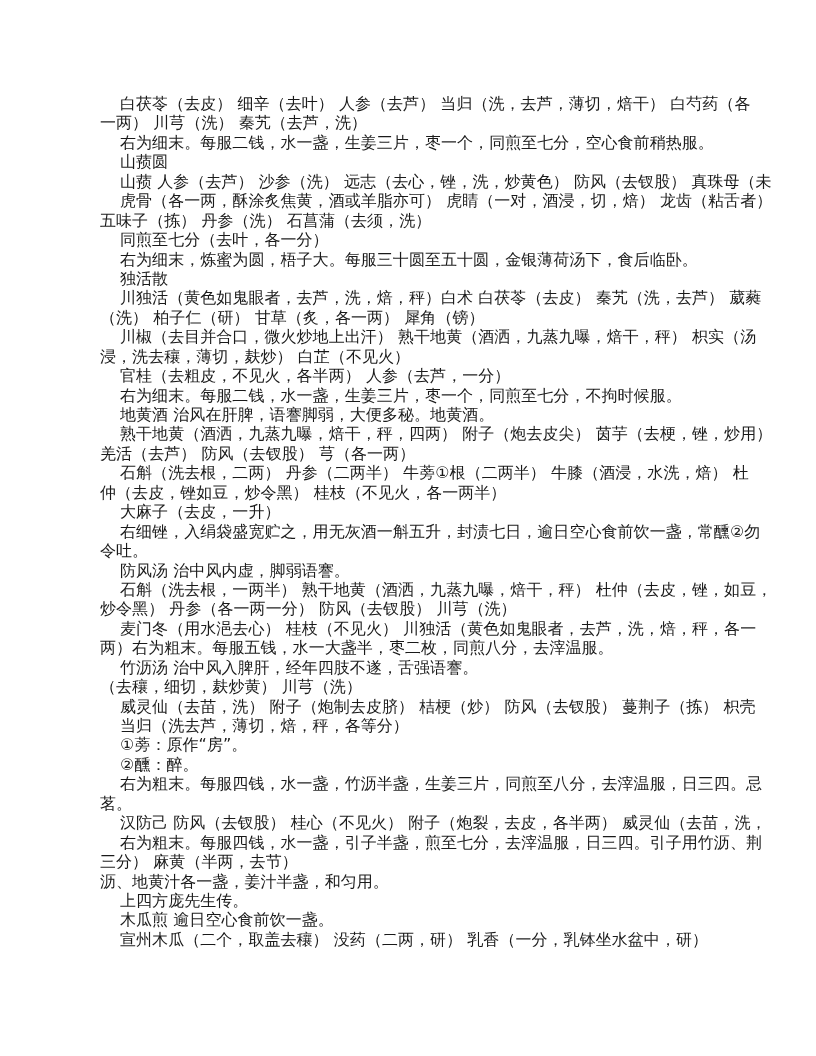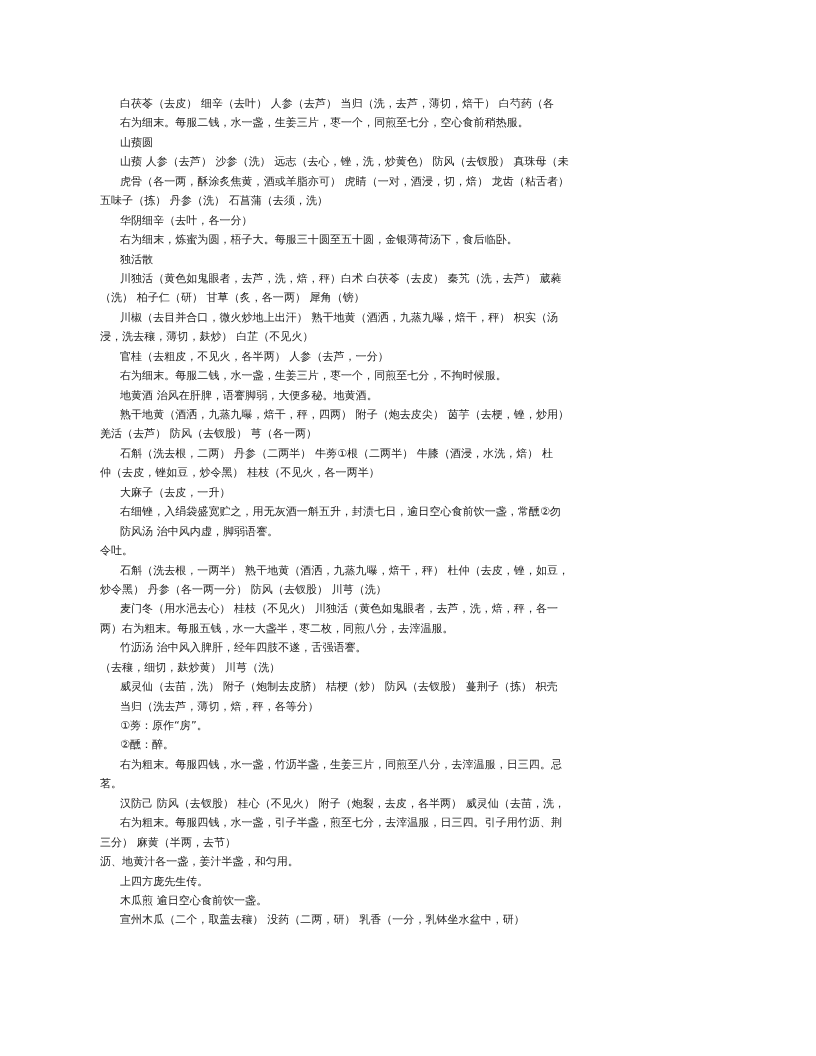--- a/index.html
+++ b/index.html
@@ -17,54 +17,55 @@
     }
     #page {
       position: absolute;
       left: 100px;
       top: 94px;
       width: 620px;
     }
     .line {
       height: 19.45px;
       line-height: 19.45px;
-      font-size: 11px;
+      font-size: 16px;
       white-space: nowrap;
       letter-spacing: 0.05px;
     }
     .indent { padding-left: 20px; }
   </style>
 </head>
 <body>
 
 <div id="page">
   <div class="line indent">白茯苓（去皮） 细辛（去叶） 人参（去芦） 当归（洗，去芦，薄切，焙干） 白芍药（各</div>
+  <div class="line">一两） 川芎（洗） 秦艽（去芦，洗）</div>
   <div class="line indent">右为细末。每服二钱，水一盏，生姜三片，枣一个，同煎至七分，空心食前稍热服。</div>
   <div class="line indent">山蓣圆</div>
   <div class="line indent">山蓣 人参（去芦） 沙参（洗） 远志（去心，锉，洗，炒黄色） 防风（去钗股） 真珠母（未</div>
   <div class="line indent">虎骨（各一两，酥涂炙焦黄，酒或羊脂亦可） 虎睛（一对，酒浸，切，焙） 龙齿（粘舌者）</div>
   <div class="line">五味子（拣） 丹参（洗） 石菖蒲（去须，洗）</div>
-  <div class="line indent">华阴细辛（去叶，各一分）</div>
+  <div class="line indent">同煎至七分（去叶，各一分）</div>
   <div class="line indent">右为细末，炼蜜为圆，梧子大。每服三十圆至五十圆，金银薄荷汤下，食后临卧。</div>
   <div class="line indent">独活散</div>
   <div class="line indent">川独活（黄色如鬼眼者，去芦，洗，焙，秤）白术 白茯苓（去皮） 秦艽（洗，去芦） 葳蕤</div>
   <div class="line">（洗） 柏子仁（研） 甘草（炙，各一两） 犀角（镑）</div>
   <div class="line indent">川椒（去目并合口，微火炒地上出汗） 熟干地黄（酒洒，九蒸九曝，焙干，秤） 枳实（汤</div>
   <div class="line">浸，洗去穰，薄切，麸炒） 白芷（不见火）</div>
   <div class="line indent">官桂（去粗皮，不见火，各半两） 人参（去芦，一分）</div>
   <div class="line indent">右为细末。每服二钱，水一盏，生姜三片，枣一个，同煎至七分，不拘时候服。</div>
   <div class="line indent">地黄酒 治风在肝脾，语謇脚弱，大便多秘。地黄酒。</div>
   <div class="line indent">熟干地黄（酒洒，九蒸九曝，焙干，秤，四两） 附子（炮去皮尖） 茵芋（去梗，锉，炒用）</div>
   <div class="line">羌活（去芦） 防风（去钗股） 芎（各一两）</div>
   <div class="line indent">石斛（洗去根，二两） 丹参（二两半） 牛蒡①根（二两半） 牛膝（酒浸，水洗，焙） 杜</div>
   <div class="line">仲（去皮，锉如豆，炒令黑） 桂枝（不见火，各一两半）</div>
   <div class="line indent">大麻子（去皮，一升）</div>
   <div class="line indent">右细锉，入绢袋盛宽贮之，用无灰酒一斛五升，封渍七日，逾日空心食前饮一盏，常醺②勿</div>
+  <div class="line">令吐。</div>
   <div class="line indent">防风汤 治中风内虚，脚弱语謇。</div>
-  <div class="line">令吐。</div>
   <div class="line indent">石斛（洗去根，一两半） 熟干地黄（酒洒，九蒸九曝，焙干，秤） 杜仲（去皮，锉，如豆，</div>
   <div class="line">炒令黑） 丹参（各一两一分） 防风（去钗股） 川芎（洗）</div>
   <div class="line indent">麦门冬（用水浥去心） 桂枝（不见火） 川独活（黄色如鬼眼者，去芦，洗，焙，秤，各一</div>
   <div class="line">两）右为粗末。每服五钱，水一大盏半，枣二枚，同煎八分，去滓温服。</div>
   <div class="line indent">竹沥汤 治中风入脾肝，经年四肢不遂，舌强语謇。</div>
   <div class="line">（去穰，细切，麸炒黄） 川芎（洗）</div>
   <div class="line indent">威灵仙（去苗，洗） 附子（炮制去皮脐） 桔梗（炒） 防风（去钗股） 蔓荆子（拣） 枳壳</div>
   <div class="line indent">当归（洗去芦，薄切，焙，秤，各等分）</div>
   <div class="line indent">①蒡：原作“房”。</div>
   <div class="line indent">②醺：醉。</div>

